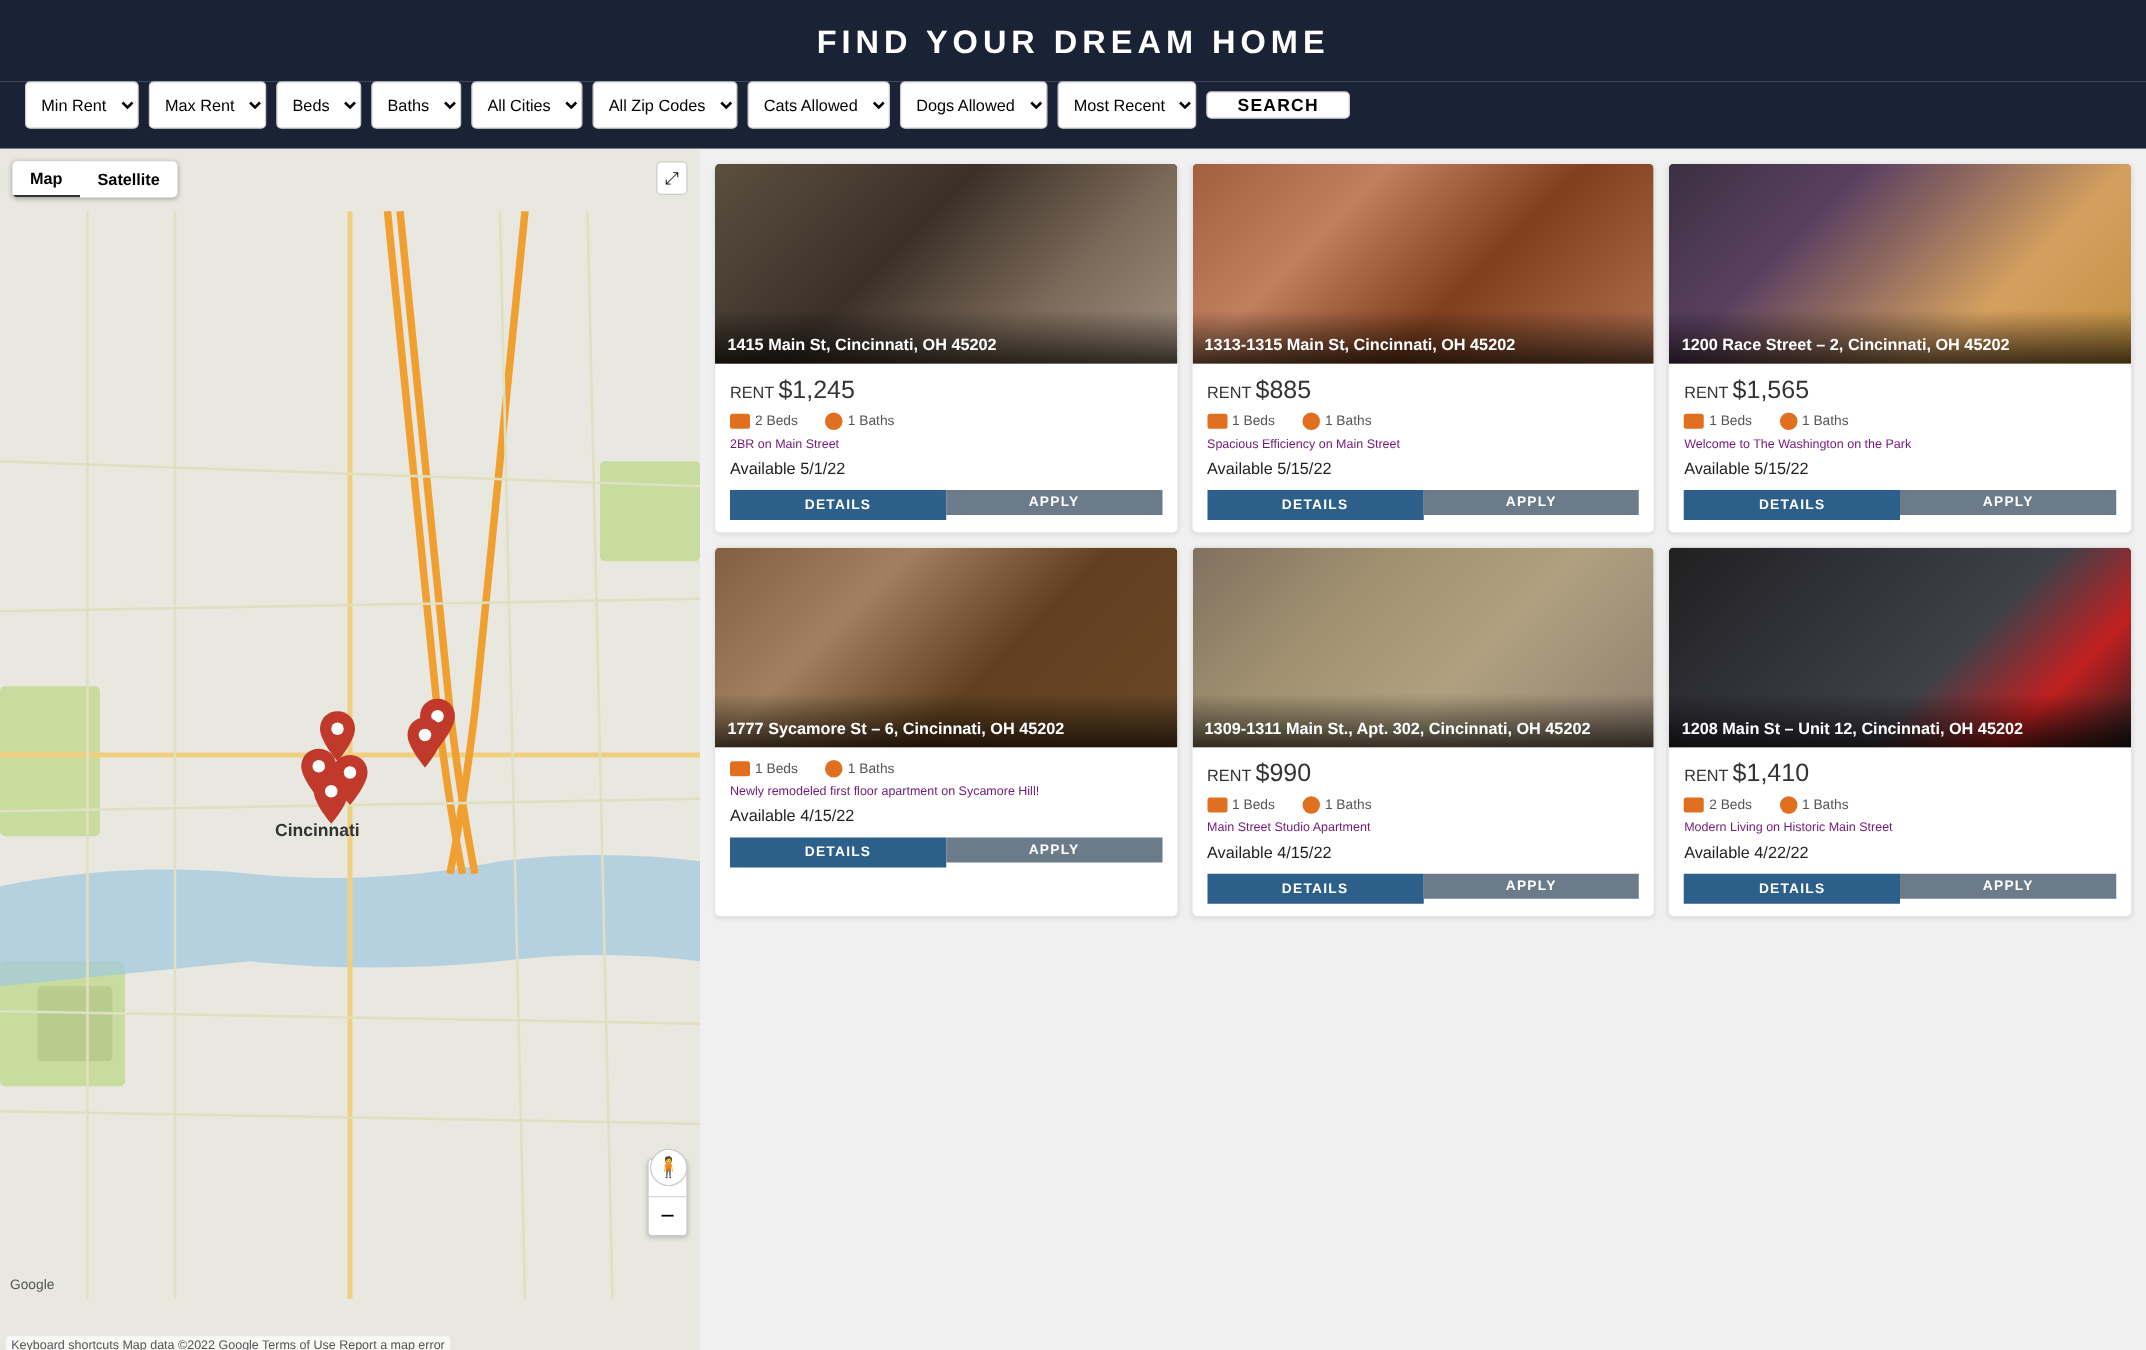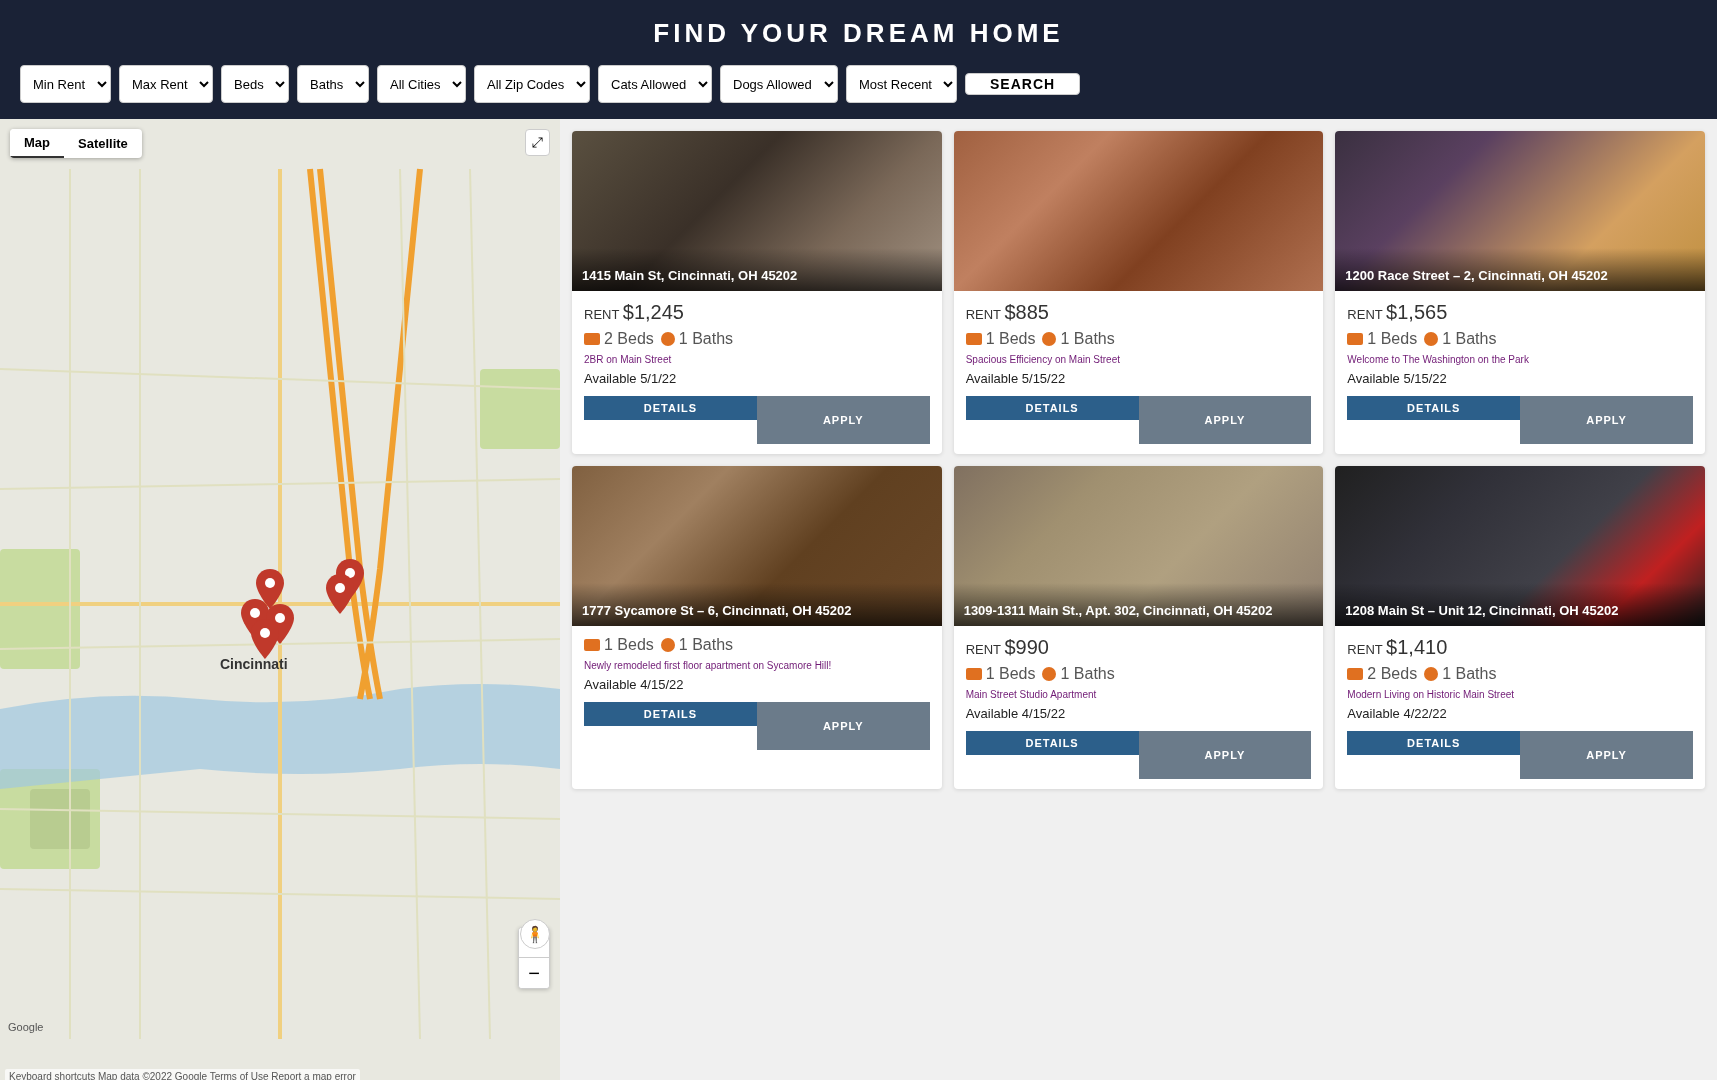--- a/index.html
+++ b/index.html
@@ -194,22 +194,22 @@
       color: #333;
       margin-bottom: 6px;
     }
     .listing-rent strong {
       font-size: 20px;
       font-weight: 400;
     }
     .listing-details-row {
       display: flex;
       align-items: center;
-      gap: 7px;
-      font-size: 16px;
+      gap: 22px;
+      font-size: 11px;
       color: #555;
       margin-bottom: 6px;
     }
     .bed-bath-item {
       display: flex;
       align-items: center;
       gap: 4px;
     }
     .listing-desc {
       font-size: 10px;
@@ -232,21 +232,21 @@
       background: #2c5f8a;
       color: #fff;
       border: none;
       font-size: 11px;
       font-weight: 700;
       letter-spacing: 1px;
       cursor: pointer;
     }
     .btn-apply {
       flex: 1;
-      height: 48px;
+      height: 20px;
       background: #6b7b8a;
       color: #fff;
       border: none;
       font-size: 11px;
       font-weight: 700;
       letter-spacing: 1px;
       cursor: pointer;
     }
 
     
@@ -400,20 +400,21 @@
       <div class="listing-avail">Available 5/1/22</div>
       <div class="listing-actions">
         <button class="btn-details">DETAILS</button>
         <button class="btn-apply">APPLY</button>
       </div>
     </div>
   </div>
         <div class="listing-card">
     <div class="listing-img">
       <div class="listing-img-bg listing-img-2"></div>
+      <div class="listing-address-overlay">1313-1315 Main St, Cincinnati, OH 45202</div>
     </div>
     <div class="listing-body">
       <div class="listing-rent">
         RENT <strong>$885</strong>
       </div>
       <div class="listing-details-row">
         <span class="bed-bath-item">
           <span style="display:inline-block;width:16px;height:12px;background:#e07020;border-radius:2px;"></span>
           1 Beds
         </span>

